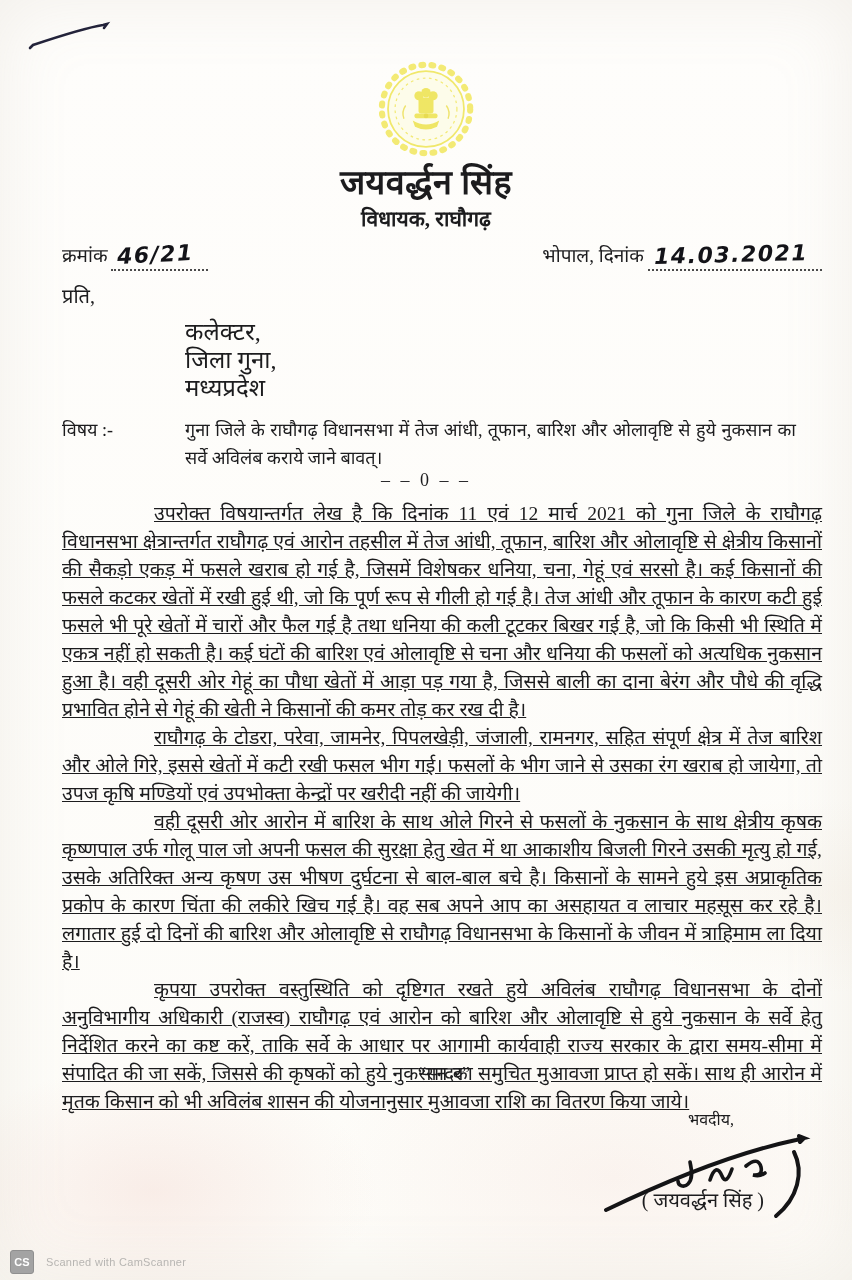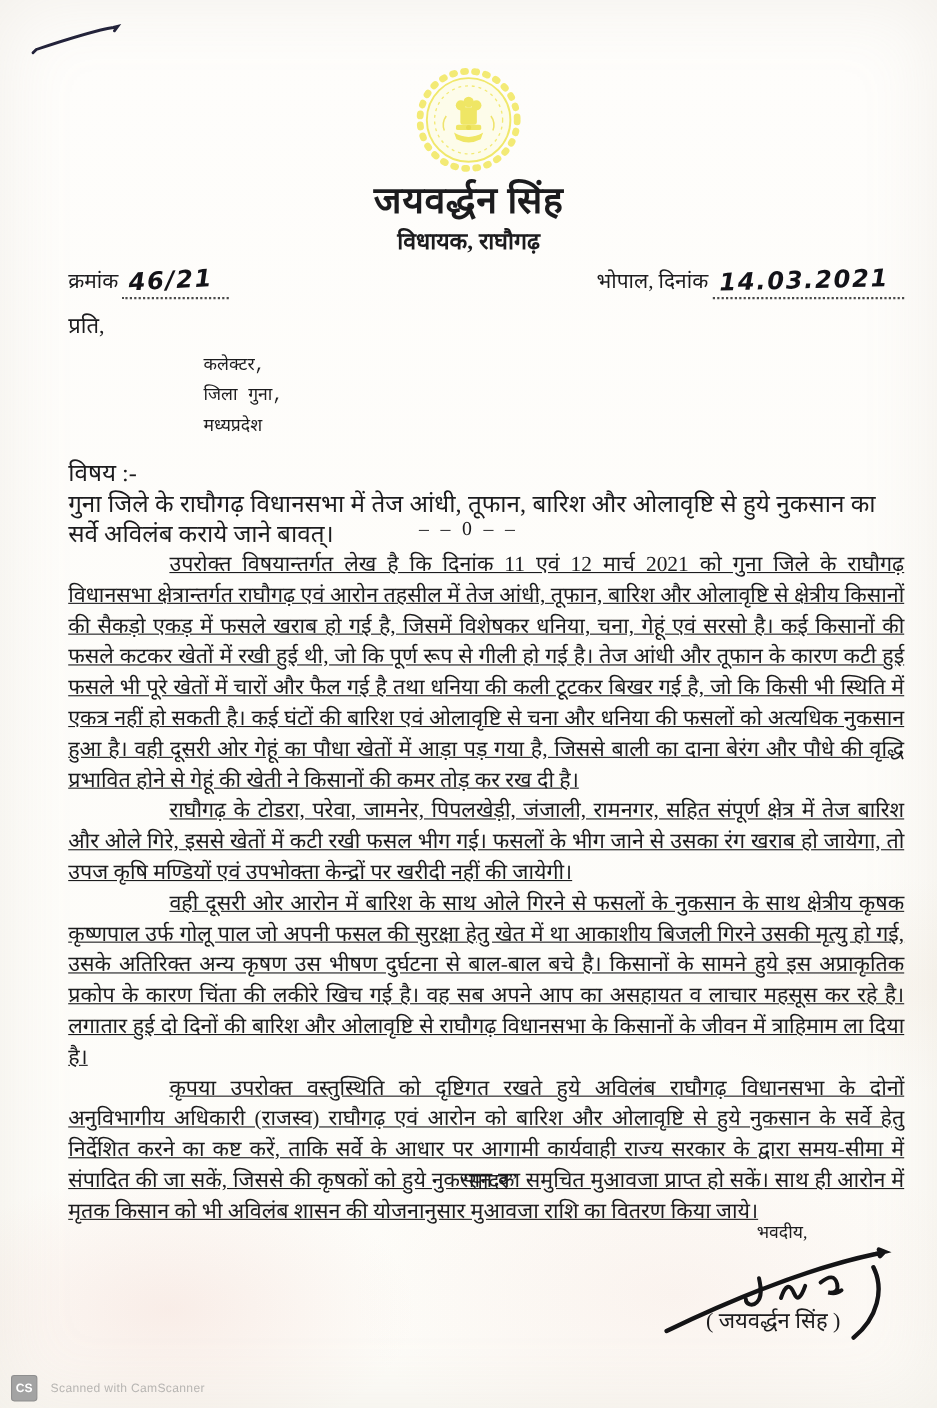--- a/index.html
+++ b/index.html
@@ -34,23 +34,23 @@
   .meta-left,.meta-right{display:flex;align-items:baseline;gap:4px;}
   .handwriting{
     font-family:"DejaVu Sans",sans-serif;font-style:italic;font-weight:700;
     font-size:22px;letter-spacing:1.5px;color:#131318;line-height:1;
   }
   .dotline{border-bottom:2px dotted #4a4a4a;padding:0 14px 2px 6px;display:inline-block;}
   .tilt-a{display:inline-block;transform:rotate(-3deg);}
   .tilt-b{display:inline-block;transform:rotate(-1.5deg);}
 
   .prati{top:282px;left:62px;font-size:20px;}
-  .address{top:318px;left:185px;font-size:16px;line-height:28px;font-family:Liberation Mono, monospace;}
+  .address{top:318px;left:185px;font-size:24px;line-height:28px;}
 
-  .subject{top:416px;left:62px;right:56px;display:flex;font-size:22px;line-height:28px;flex-direction:column;}
+  .subject{top:416px;left:62px;right:56px;display:flex;font-size:18px;line-height:28px;}
   .subject-label{flex:none;width:123px;}
   .subject-text{flex:1;text-align:justify;}
   .separator{top:470px;left:0;right:0;text-align:center;font-size:18px;letter-spacing:3px;}
 
   .body-text{top:500px;left:62px;width:760px;font-size:19.5px;line-height:28px;text-align:justify;}
   .body-text p{margin:0;text-indent:92px;text-decoration:underline;}
 
   .regards{top:1060px;left:0;right:0;text-align:center;font-size:19px;margin-left:36px;}
   .bhavdiya{top:1108px;right:118px;font-size:16px;}
   .signature{top:1122px;right:36px;width:218px;height:98px;}

